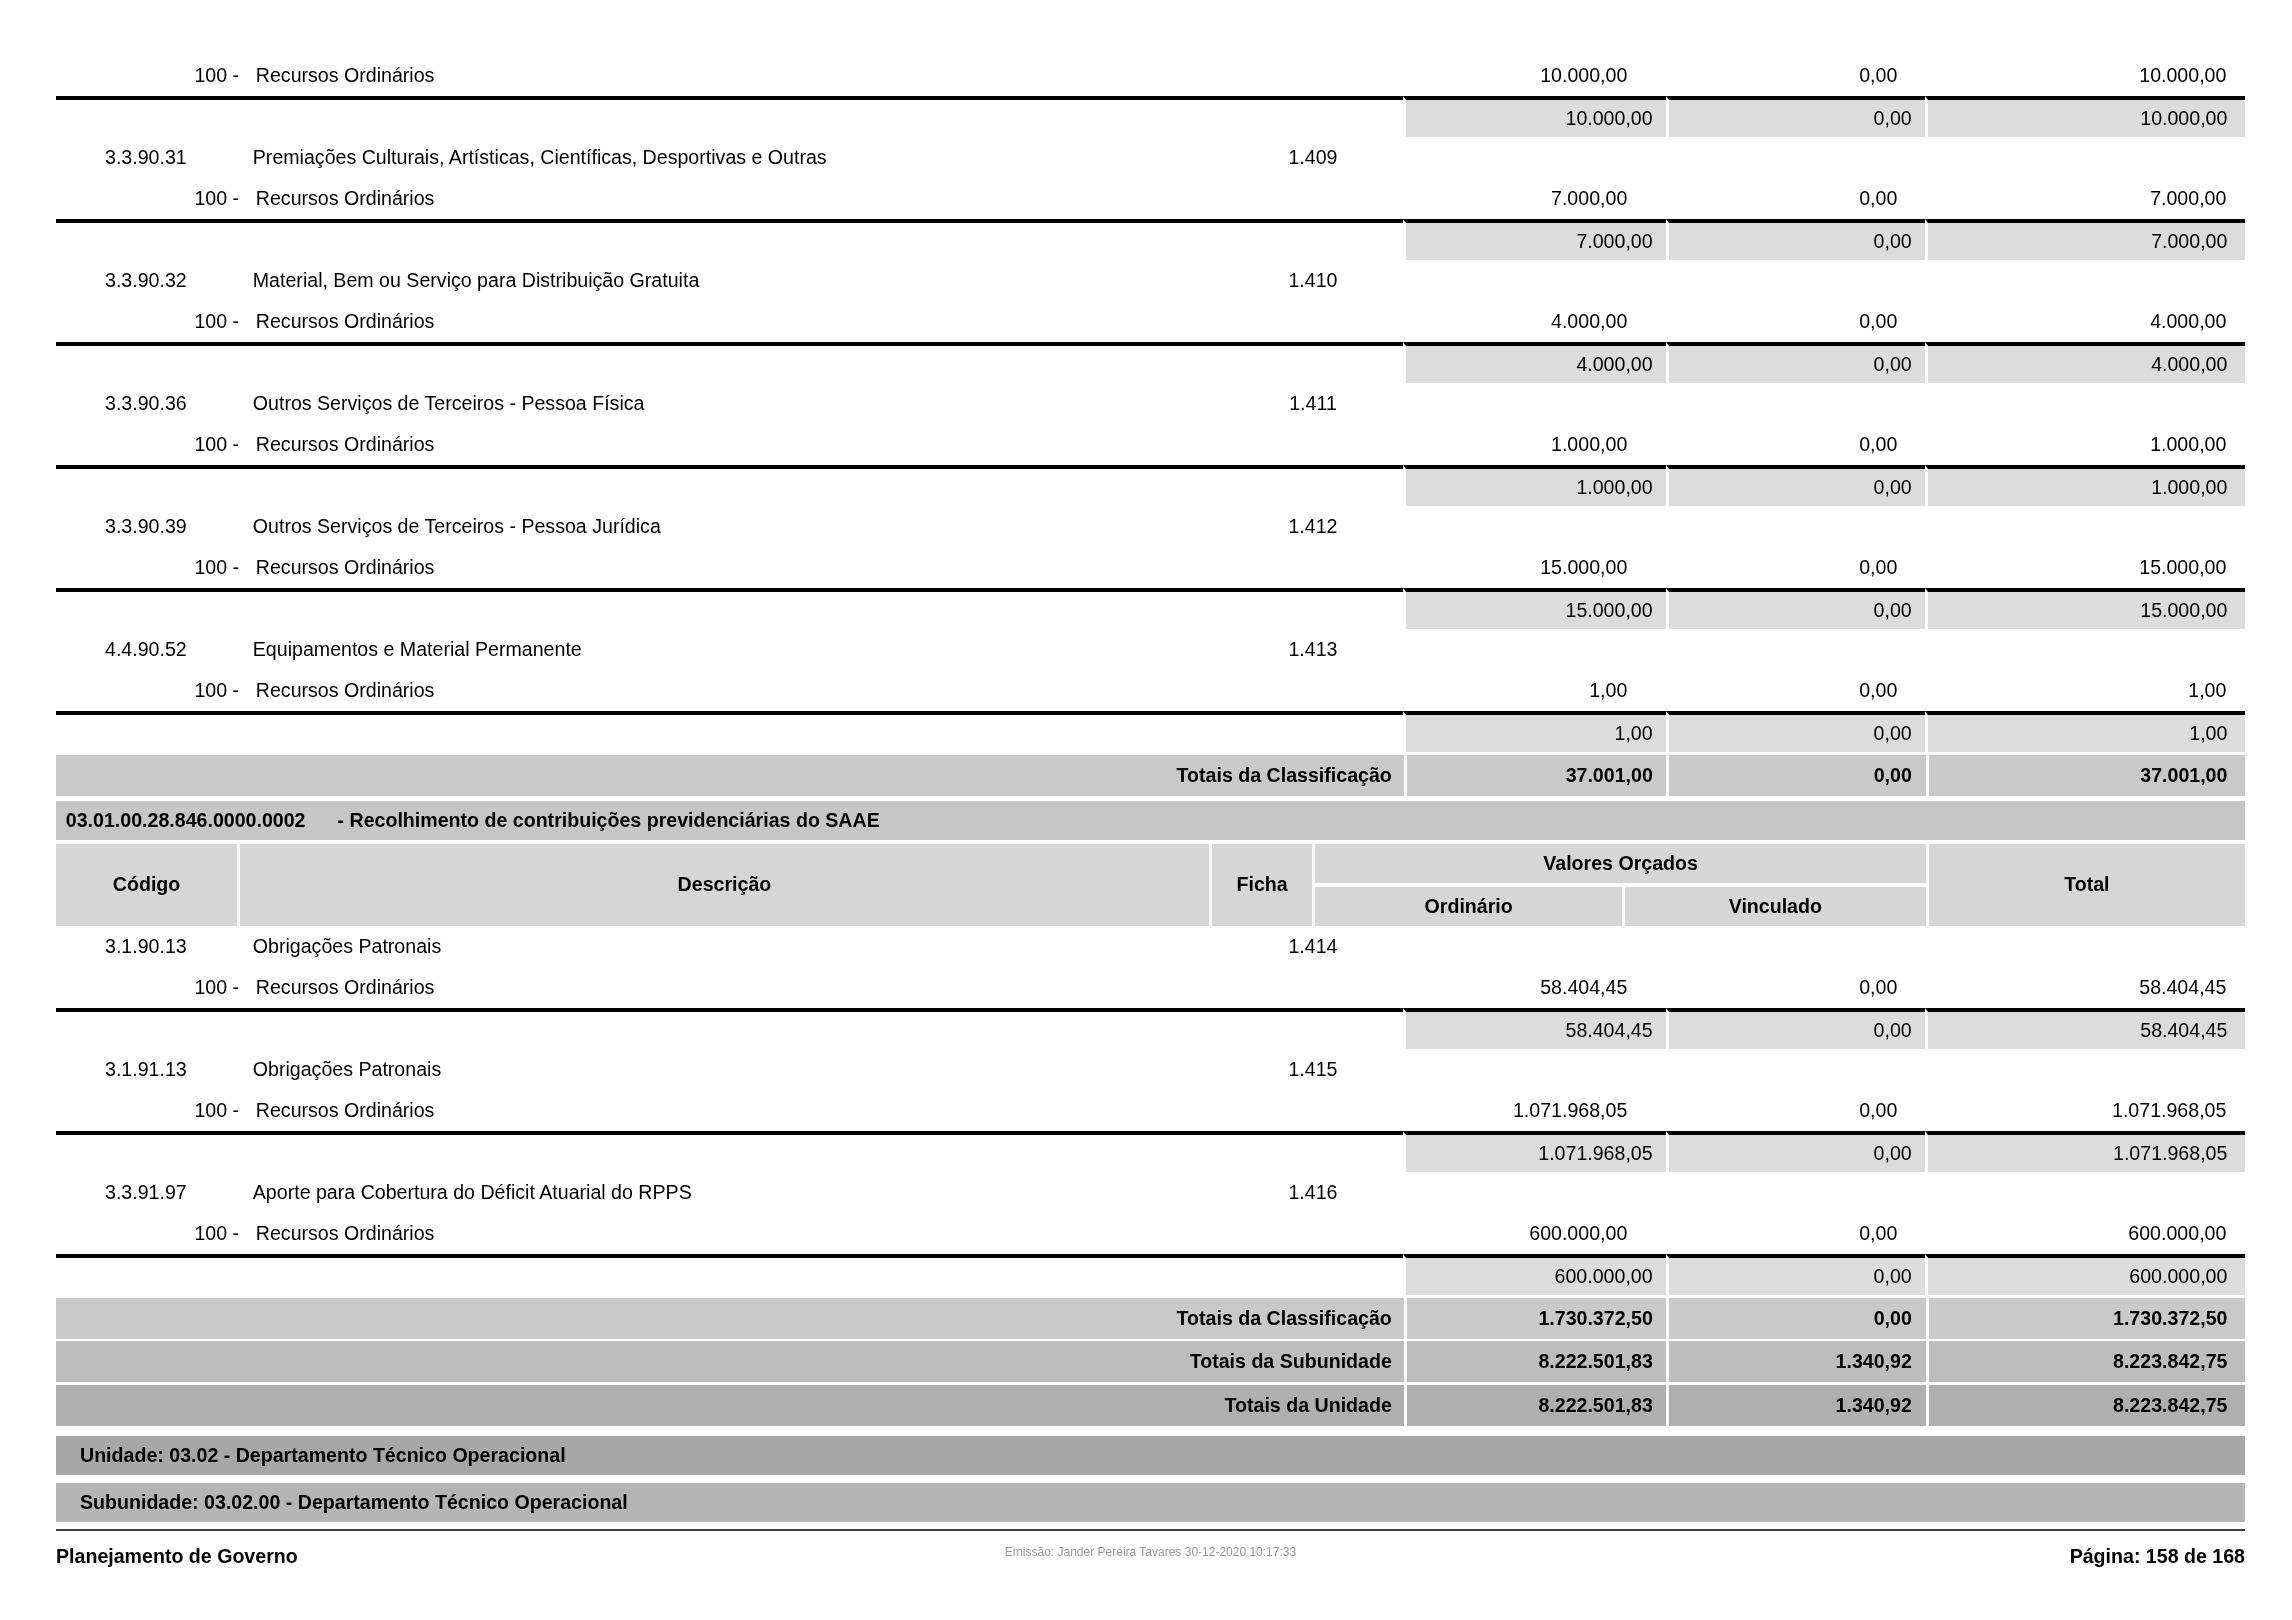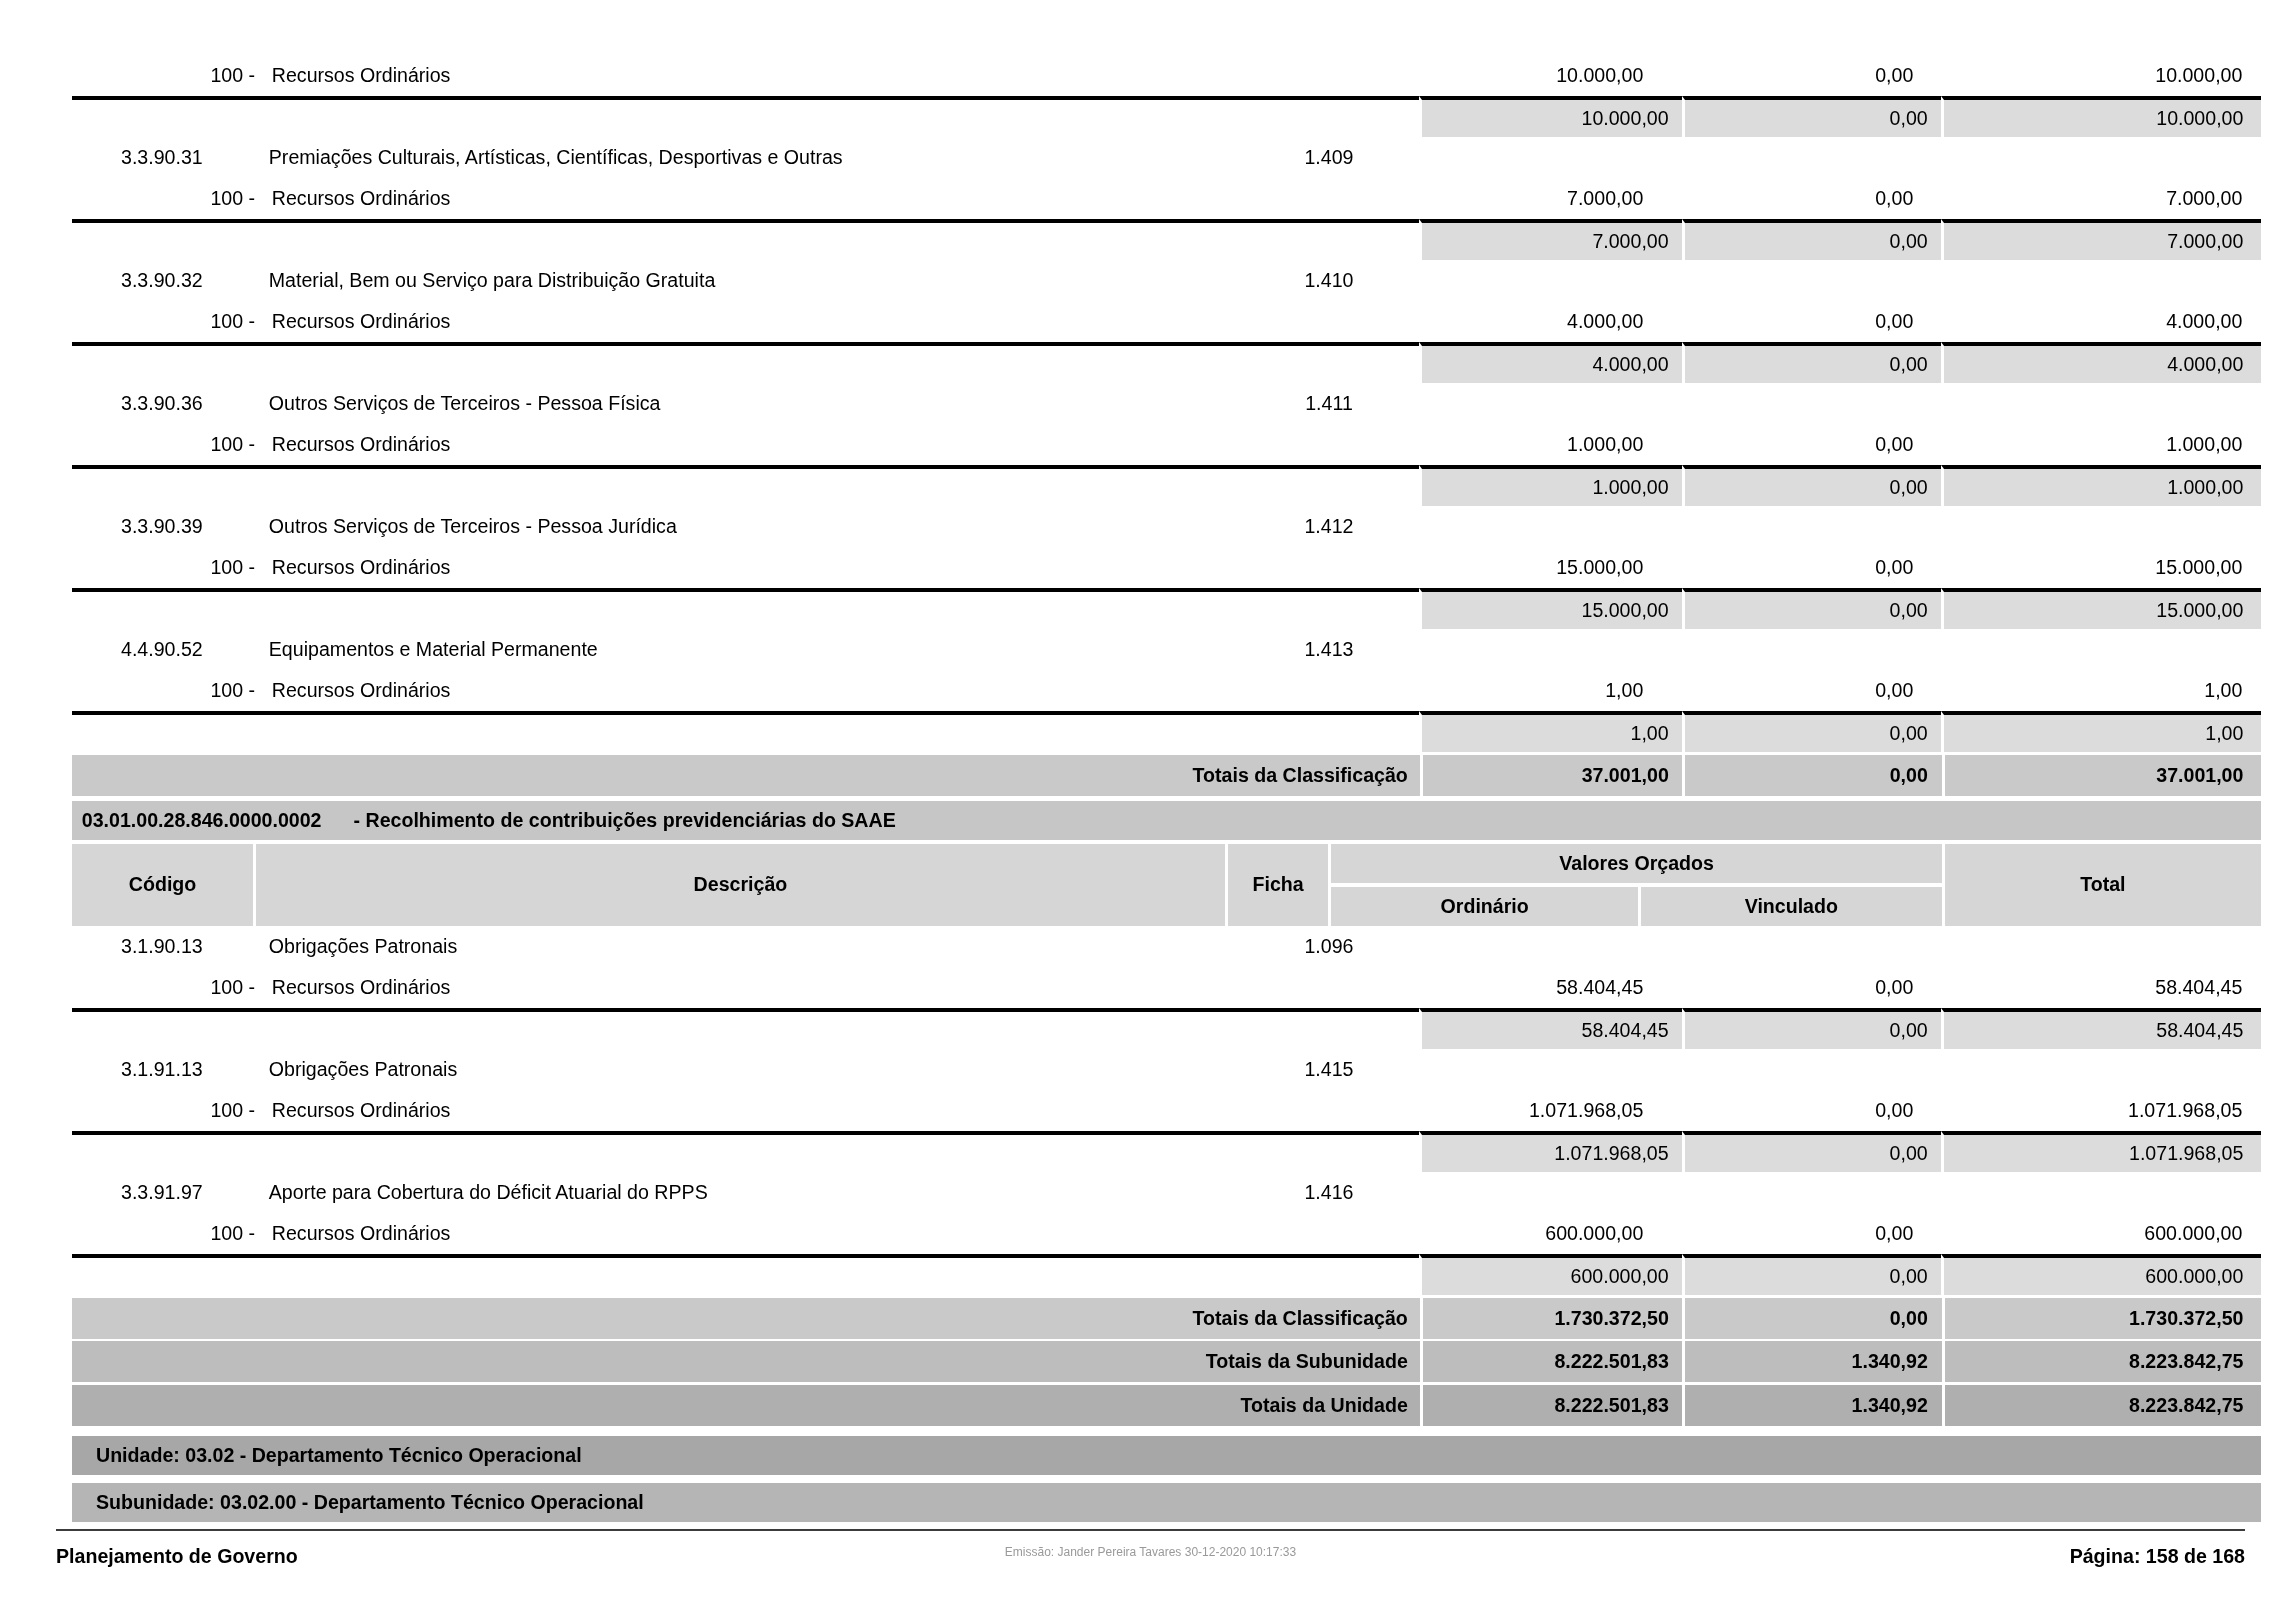--- a/index.html
+++ b/index.html
@@ -12,21 +12,21 @@
     width: 2293px;
     height: 1620px;
     background: #ffffff;
     font-family: "Liberation Sans", "DejaVu Sans", sans-serif;
     font-size: 19.6px;
     color: #000000;
     overflow: hidden;
   }
   .content {
     position: absolute;
-    left: 72px;
+    left: 56px;
     top: 55px;
     width: 2189px;
   }
 
   
   .row { display: flex; width: 100%; height: 41px; }
   .cell {
     box-sizing: border-box;
     height: 100%;
     display: flex;
@@ -295,21 +295,21 @@
             <div class="valores-bottom">
               <div class="h-ord">Ordinário</div>
               <div class="h-vinc">Vinculado</div>
             </div>
           </div>
           <div class="h w-total gl">Total</div>
         </div>
         <div class="row class-row">
           <div class="cell w-codigo">3.1.90.13</div>
           <div class="cell w-desc">Obrigações Patronais</div>
-          <div class="cell w-ficha">1.096</div>
+          <div class="cell w-ficha">1.414</div>
           <div class="cell w-ord"></div>
           <div class="cell w-vinc"></div>
           <div class="cell w-total"></div>
         </div>
         <div class="row resource-row">
           <div class="cell w-codigo">100 -</div>
           <div class="cell w-desc">Recursos Ordinários</div>
           <div class="cell w-ficha"></div>
           <div class="cell w-ord num">58.404,45</div>
           <div class="cell w-vinc num">0,00</div>

